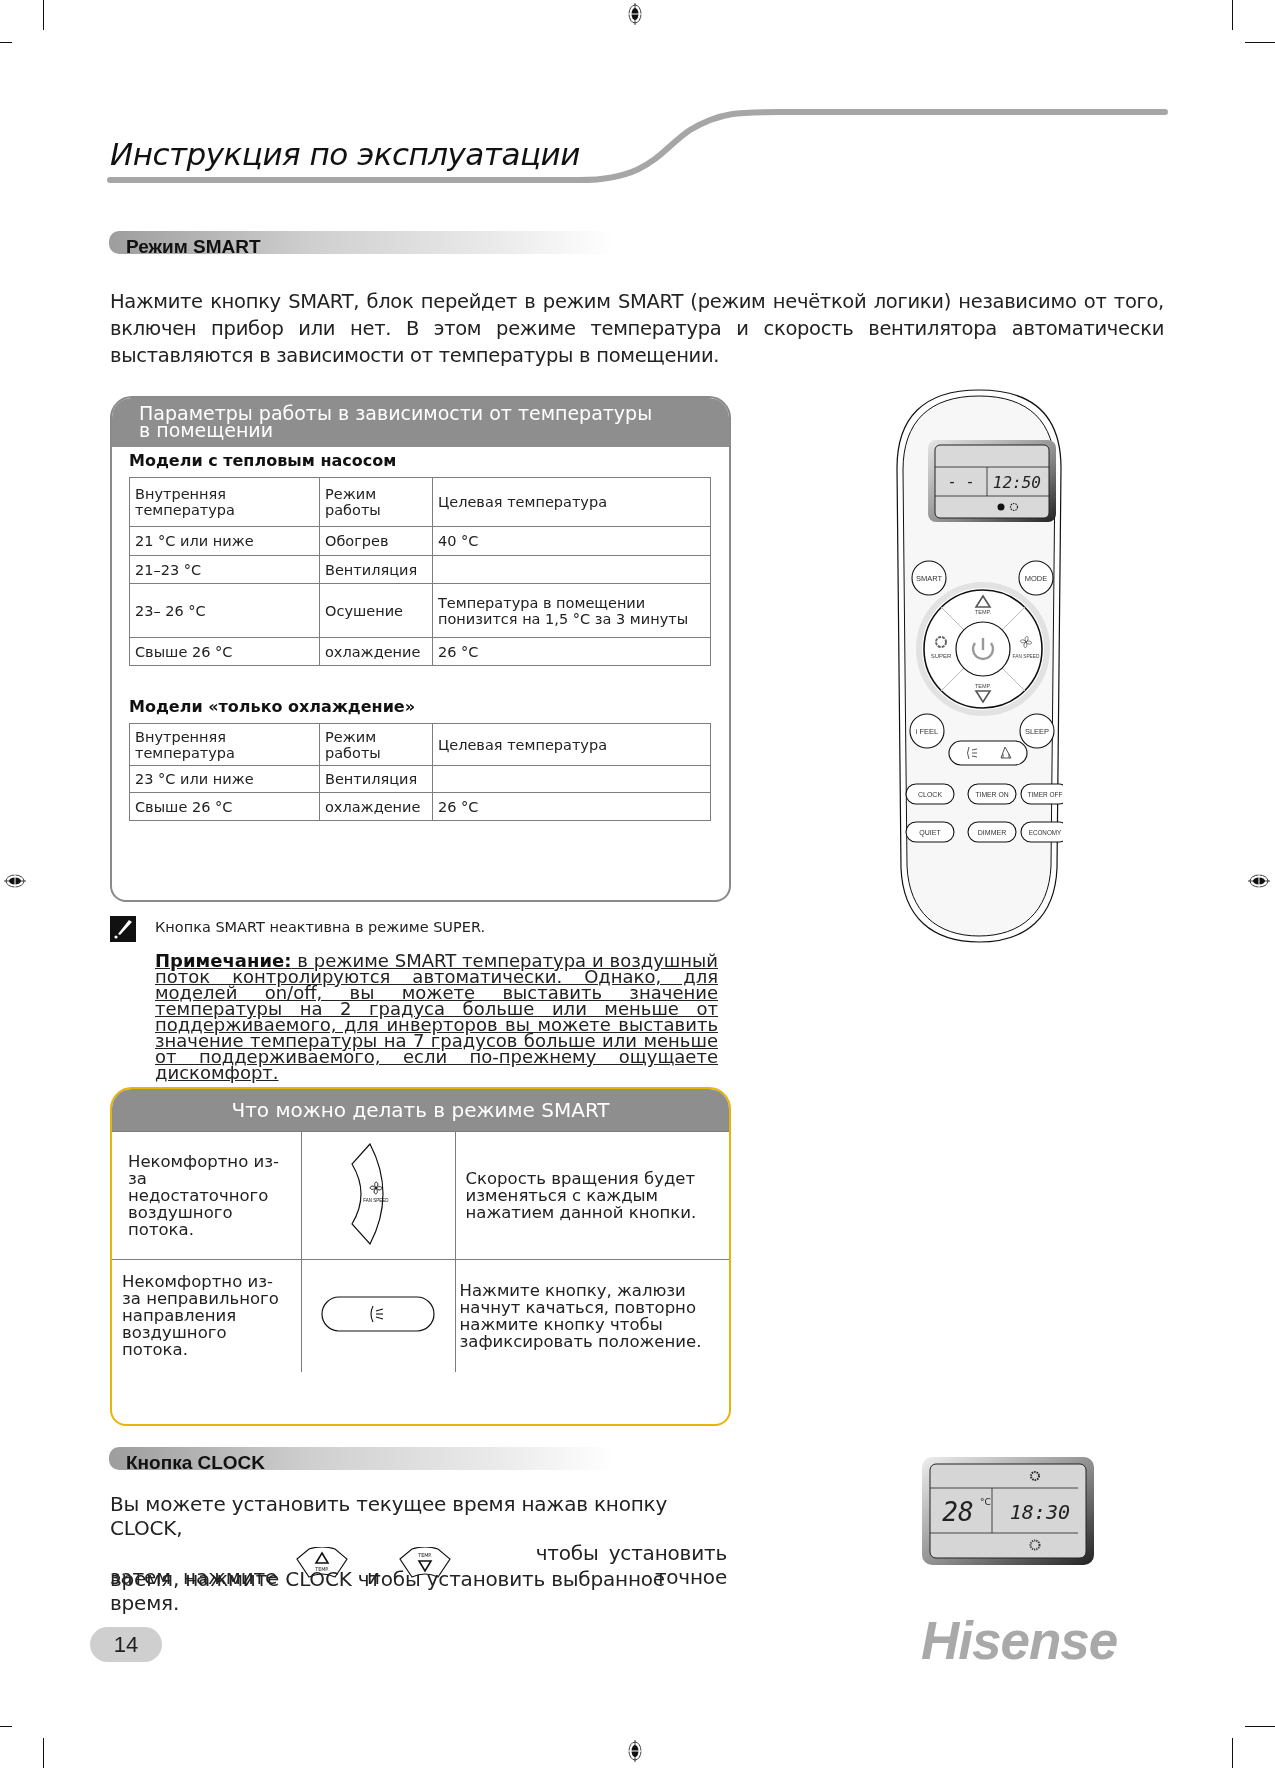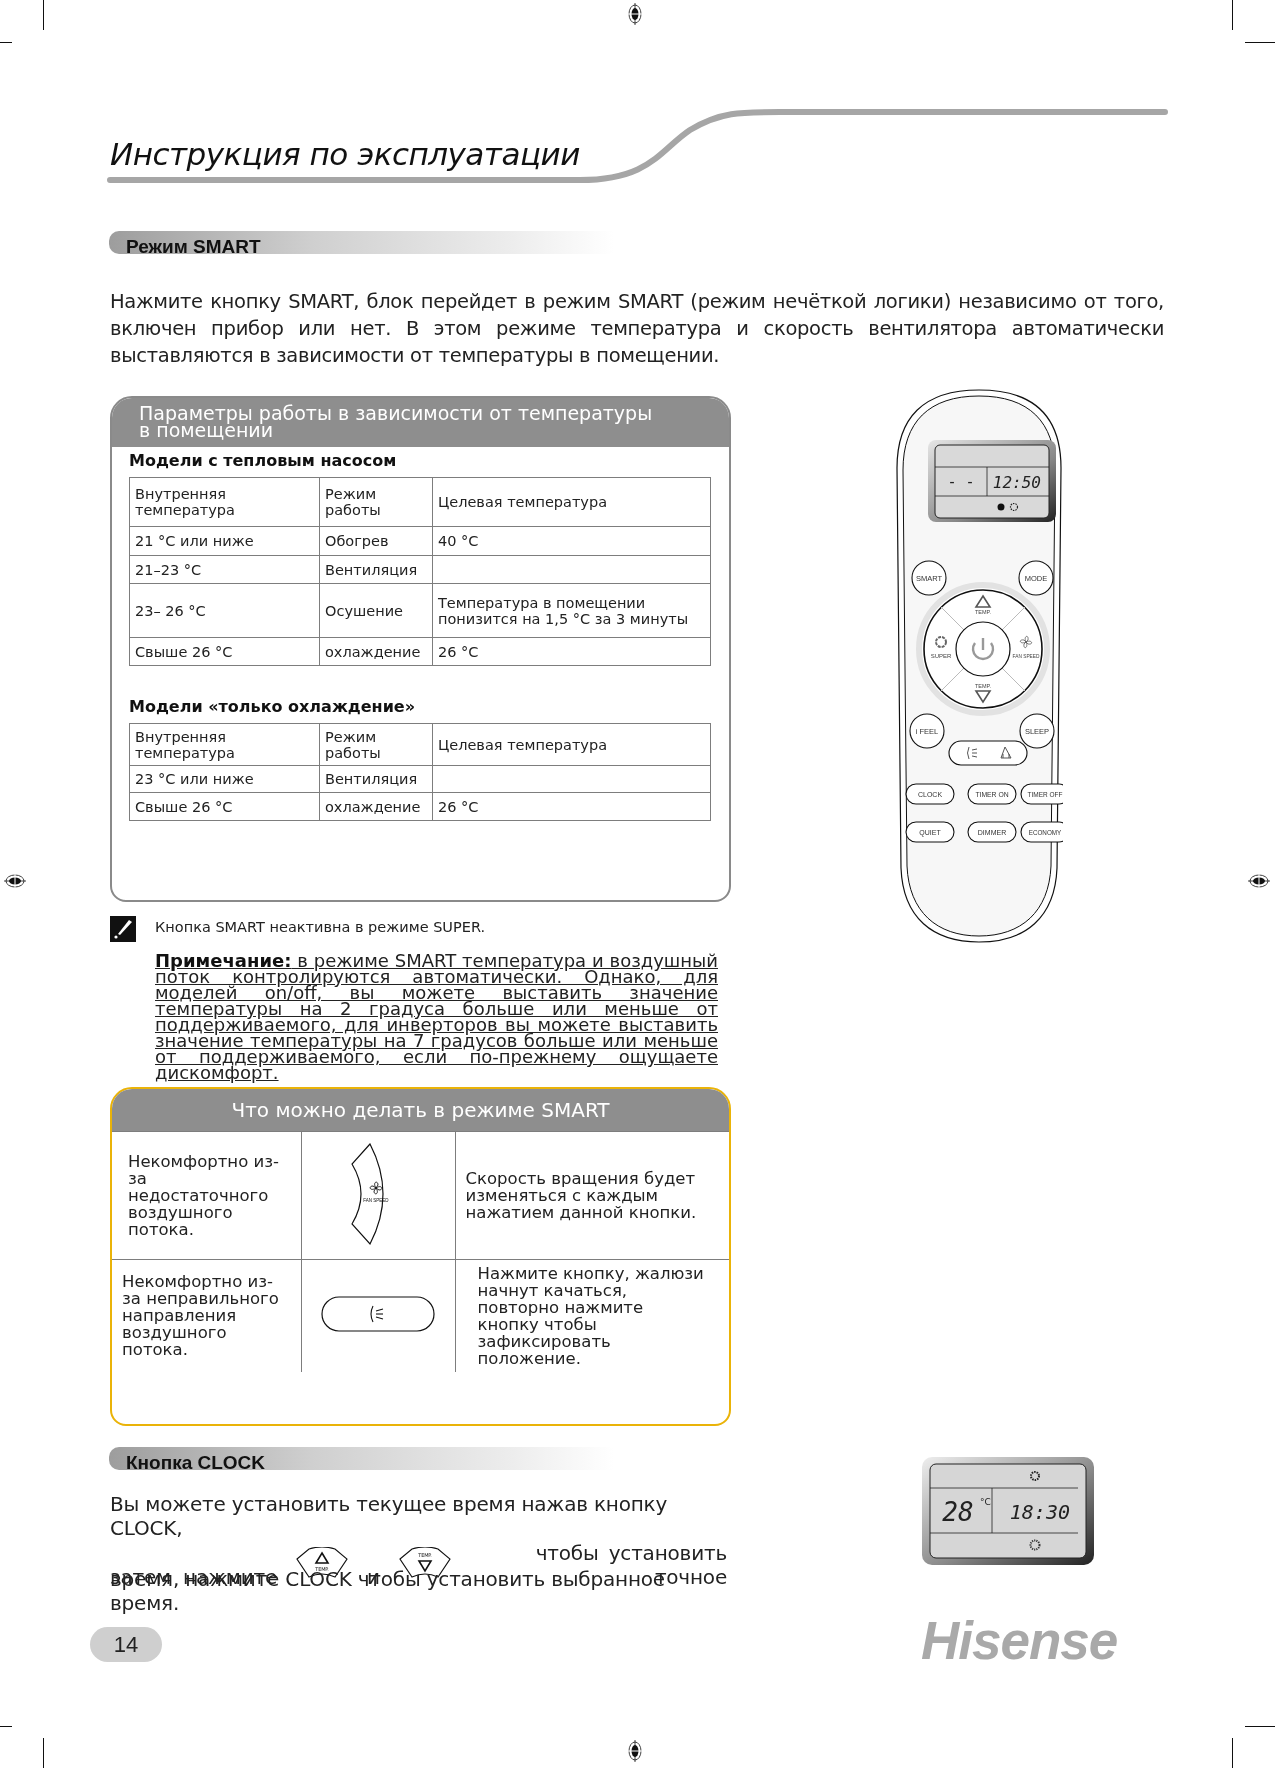--- a/index.html
+++ b/index.html
@@ -196,21 +196,21 @@
         <svg width="114" height="40" viewBox="0 0 114 40">
           <rect x="1" y="3" width="112" height="34" rx="17" fill="#fff" stroke="#111" stroke-width="1.2"></rect>
           <g fill="none" stroke="#111" stroke-width="1.1">
                 <path d="M52 12 Q48 20 52 28"></path>
                 <line x1="55" y1="17" x2="62" y2="15"></line>
                 <line x1="55" y1="20" x2="62" y2="20"></line>
                 <line x1="55" y1="23" x2="62" y2="25"></line>
               </g>
         </svg>
       </td>
-      <td style="padding:0 22px;">Нажмите кнопку, жалюзи начнут качаться, повторно нажмите кнопку чтобы зафиксировать положение.</td>
+      <td style="padding:0 4px;">Нажмите кнопку, жалюзи начнут качаться, повторно нажмите кнопку чтобы зафиксировать положение.</td>
     </tr>
   </tbody>
     </table>
 </div>
 
 <div class="sec-head" style="top:1447px;">
     <span>Кнопка CLOCK</span>
   </div>
 <div class="clock-text" style="top:1492px;">Вы можете установить текущее время нажав кнопку CLOCK,</div>
 <div class="clock-text" style="top:1541px;display:flex;align-items:flex-end;">

